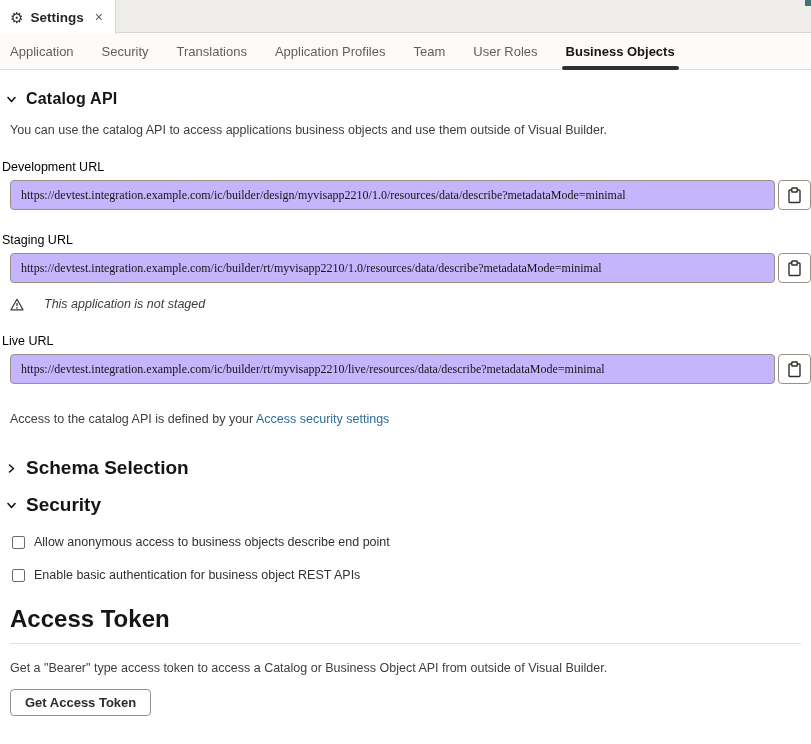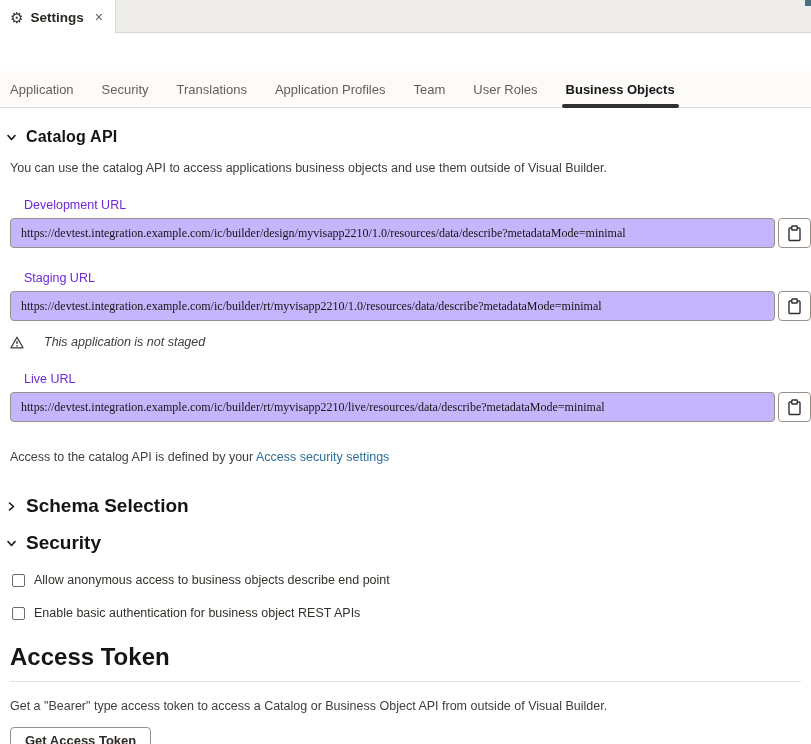--- a/index.html
+++ b/index.html
@@ -11,36 +11,36 @@
     border-bottom:1px solid #d9d5d0; display:flex; align-items:stretch; }
   .doc-tab { background:#fff; height:34px; margin-bottom:-1px; padding:0 12px 0 10px;
     display:flex; align-items:center; gap:7px; border-right:1px solid #dcd8d3; cursor:default; }
   .gear { font-size:15px; color:#34302b; line-height:1; }
   .doc-tab-label { font-size:13.5px; font-weight:600; color:#2b2824; }
   .doc-close { font-size:14px; color:#5f5a54; margin-left:4px; cursor:pointer; }
   .corner-accent { position:absolute; right:0; top:0; width:6px; height:6px; background:#46707c; }
 
   
   .tabs { height:37px; background:#fcfbfa; border-bottom:1px solid #dedad5;
-    display:flex; align-items:center; padding-left:10px; column-gap:28px;margin-top:38px; }
+    display:flex; align-items:center; padding-left:10px; column-gap:28px; }
   .tab { position:relative; font-size:13px; color:#645e58; cursor:pointer;
     height:100%; display:flex; align-items:center; white-space:nowrap; }
   .tab.active { color:#161513; font-weight:700; }
   .tab.active::after { content:""; position:absolute; left:-4px; right:-4px; bottom:-1px;
     height:4px; border-radius:4px; background:#31302e; }
 
   
   .content { background:#fff; }
   .sec-head { display:flex; align-items:center; gap:9px; margin-left:6px; }
   .sec-head .chev { flex:0 0 auto; display:flex; cursor:pointer; }
   h1.sec-title { font-size:16px; font-weight:800; color:#161513; letter-spacing:0.2px; }
   .h-catalog { margin-top:20px; }
   .desc { font-size:12.5px; color:#403d3a; margin:15px 10px 0 10px; }
 
-  .fld-label { display:block; font-size:12.5px; color:#6d28d9; margin:23px 0 0 24px; }
+  .fld-label { display:block; font-size:12.5px; color:#000000; margin:23px 0 0 2px; }
   .input-row { display:flex; align-items:stretch; margin:6px 0 0 10px; gap:3px;
     width:calc(100% - 10px); }
   .url-input { flex:1 1 auto; min-width:0; height:30px; border:1px solid #97918b;
     border-radius:4px; background:#c4b5fd; padding:0 10px; font-size:12px; color:#161513;
     font-family:Liberation Serif, serif; outline:none; }
   .copy-btn { flex:0 0 33px; height:30px; border:1px solid #97918b; border-radius:4px;
     background:#fff; display:flex; align-items:center; justify-content:center; cursor:pointer; }
 
   .warning { display:flex; align-items:center; gap:20px; margin:14px 0 0 10px; }
   .warning .wtxt { font-size:12.5px; font-style:italic; color:#403d3a; }

